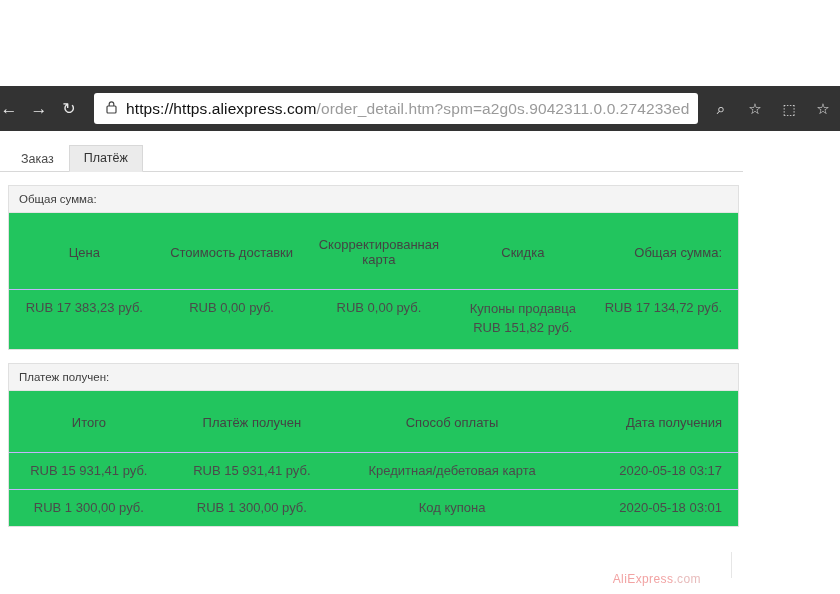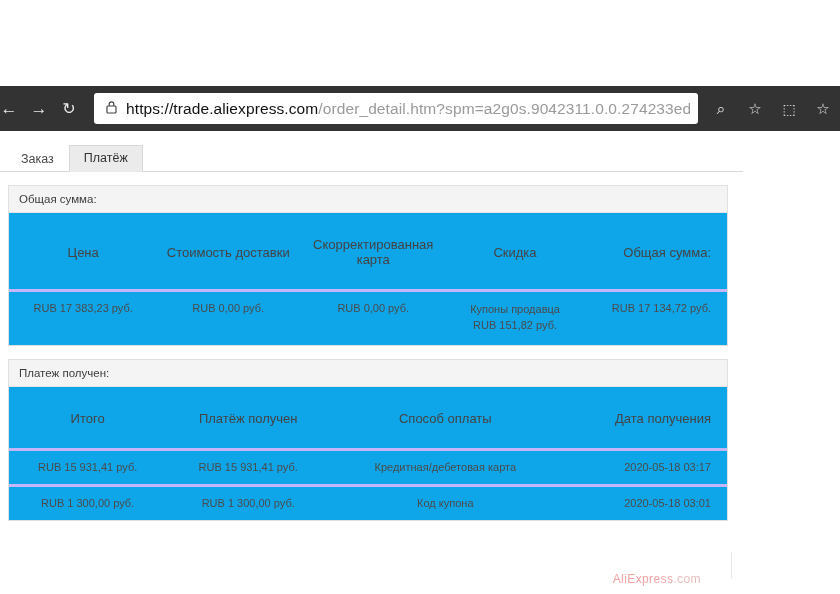--- a/index.html
+++ b/index.html
@@ -103,23 +103,23 @@
     cursor: pointer;
   }
   .tab.active {
     background: #ebebeb;
     border: 1px solid #d8d8d8;
     border-bottom: 1px solid #ebebeb;
     color: #333333;
   }
 
   .panel {
-    margin: 13px 15px 0 8px;
+    margin: 13px 4px 0 8px;
     border: 1px solid #e0e0e0;
-    background: #0ea5e9;
+    background: #22c55e;
   }
   .panel-header {
     background: #f4f4f4;
     border-bottom: 1px solid #e4e4e4;
     font-size: 11.5px;
     color: #3c3c3c;
     padding: 7px 10px;
     font-weight: normal;
   }
   table.data {
@@ -128,25 +128,25 @@
     table-layout: fixed;
   }
   table.data th {
     font-size: 13px;
     font-weight: normal;
     color: #444444;
     padding: 24px 6px 22px 6px;
     text-align: center;
   }
   table.data td {
-    font-size: 11px;
+    font-size: 13px;
     color: #4b4b4b;
     padding: 10px 6px 11px 6px;
     text-align: center;
-    border-top: 3px solid #c4b5fd;
+    border-top: 1px solid #c4b5fd;
     vertical-align: top;
   }
   .cell-sub { display: block; line-height: 1.45; }
 
   
   .c-price   { width: 21%; }
   .c-ship    { width: 20%; }
   .c-adj     { width: 21%; }
   .c-disc    { width: 19%; }
   .c-total   { width: 19%; text-align: right; }
@@ -187,21 +187,21 @@
   <span class="nav-btn">→</span>
   <span class="nav-btn nav-reload">↻</span>
 
   <div class="url-field">
     <span class="lock-icon">
       <svg width="11" height="14" viewBox="0 0 11 14">
         <rect x="1" y="6" width="9" height="7" rx="1" fill="none" stroke="#444" stroke-width="1.2"></rect>
         <path d="M3.2 6 V4.1 a2.3 2.3 0 0 1 4.6 0 V6" fill="none" stroke="#444" stroke-width="1.2"></path>
       </svg>
     </span>
-    <span class="url-text"><span class="url-host">https://trade.aliexpress.com</span><span class="url-path">/order_detail.htm?spm=a2g0s.9042311.0.0.274233edU...</span></span>
+    <span class="url-text"><span class="url-host">https://https.aliexpress.com</span><span class="url-path">/order_detail.htm?spm=a2g0s.9042311.0.0.274233edU...</span></span>
   </div>
 
   <span class="chrome-icon">⌕</span>
   <span class="chrome-icon">☆</span>
   <span class="chrome-icon small">⬚</span>
   <span class="chrome-icon">☆</span>
 </div>
 
 <div class="page">
 

